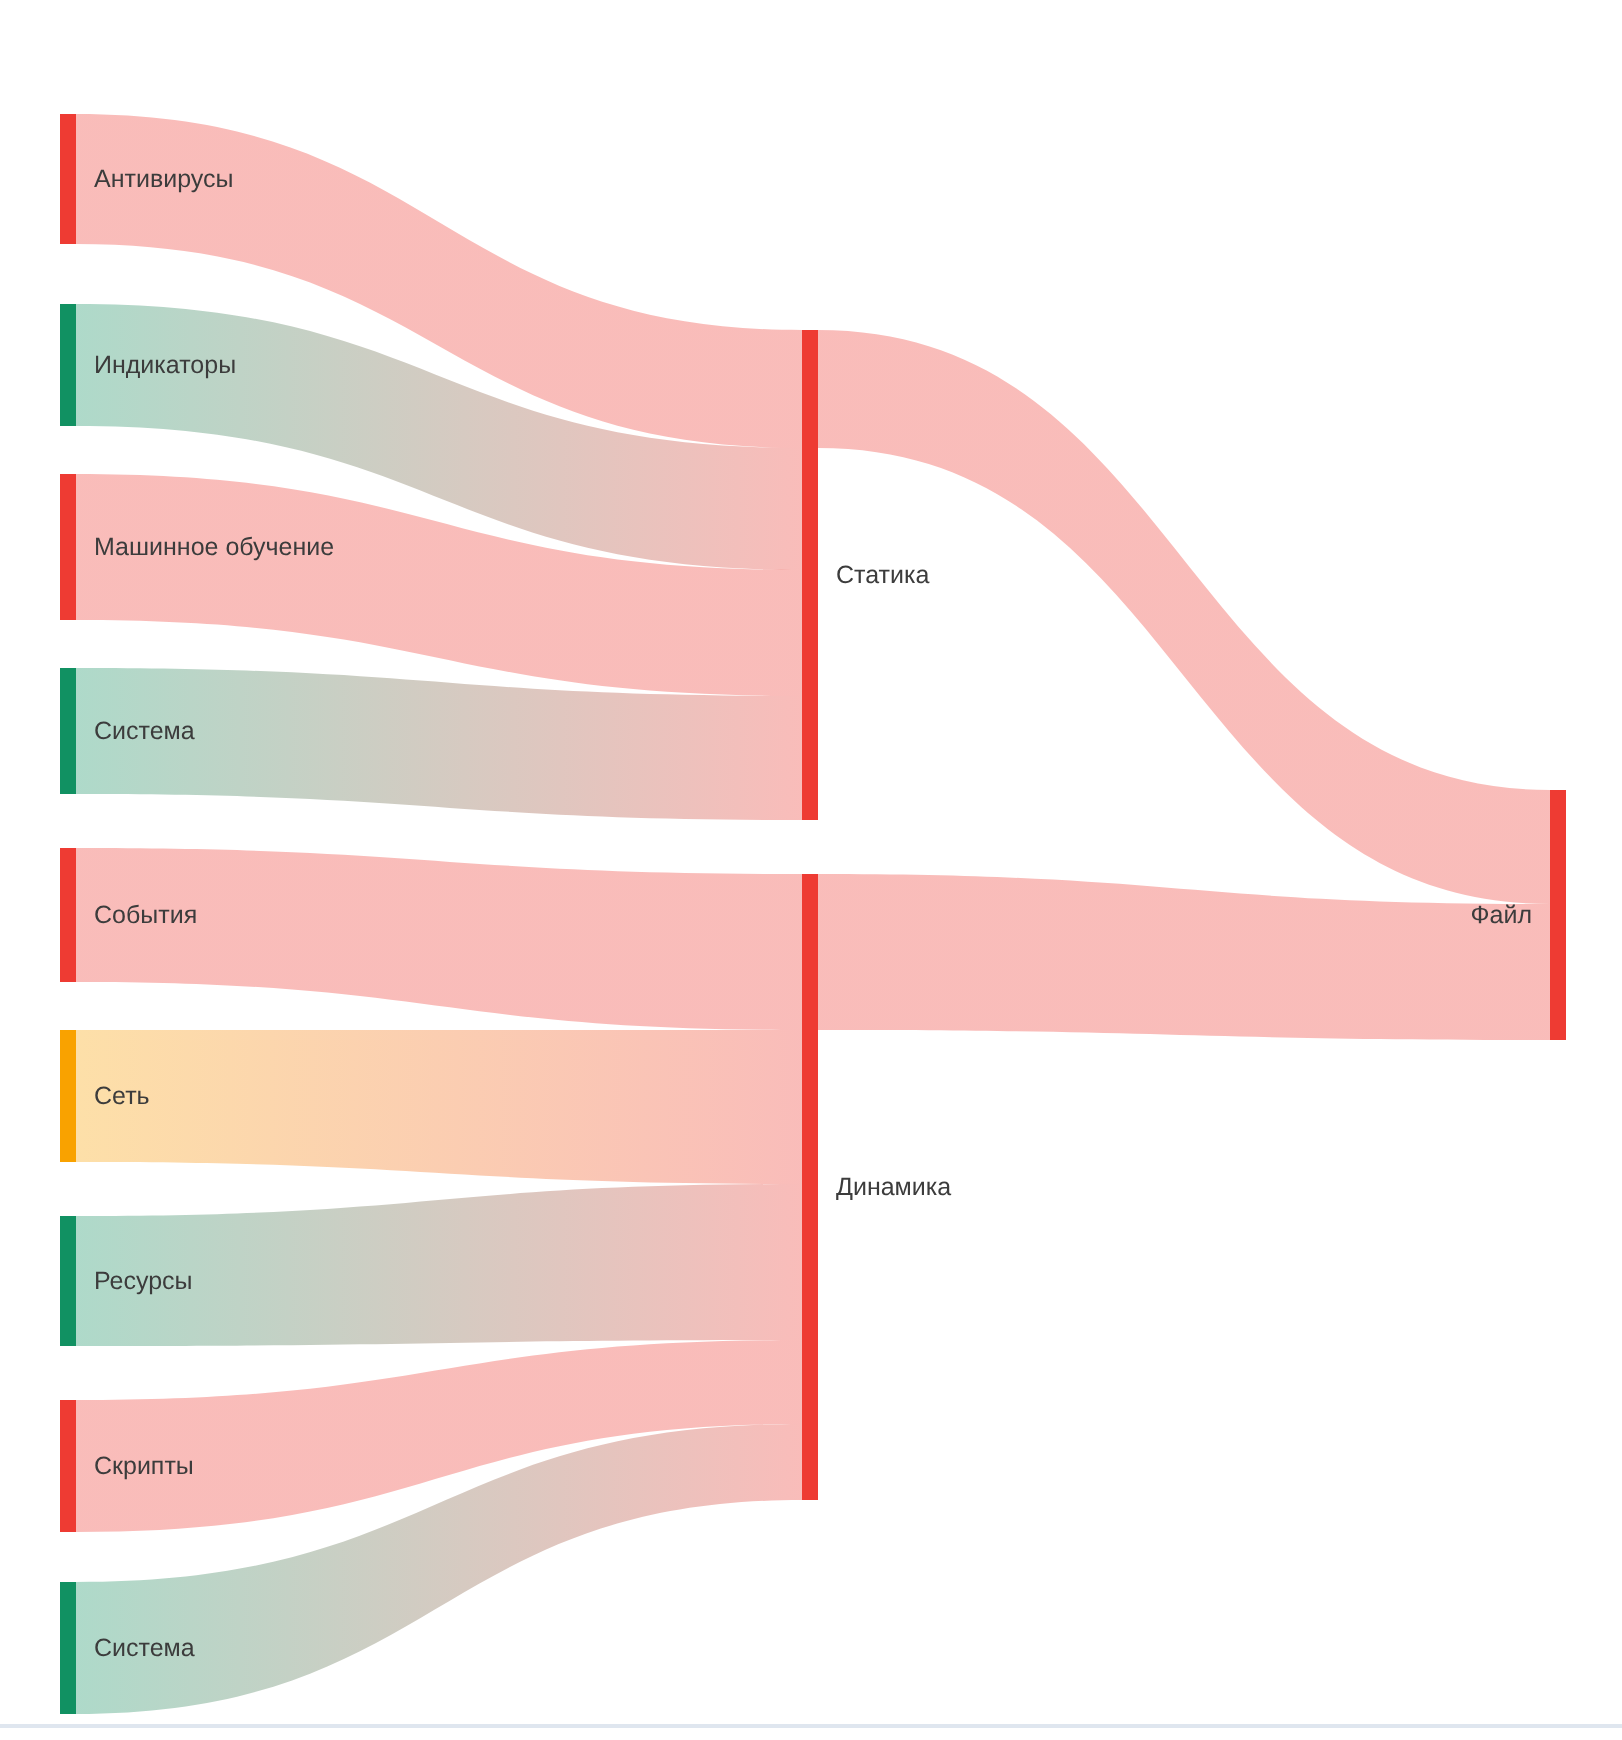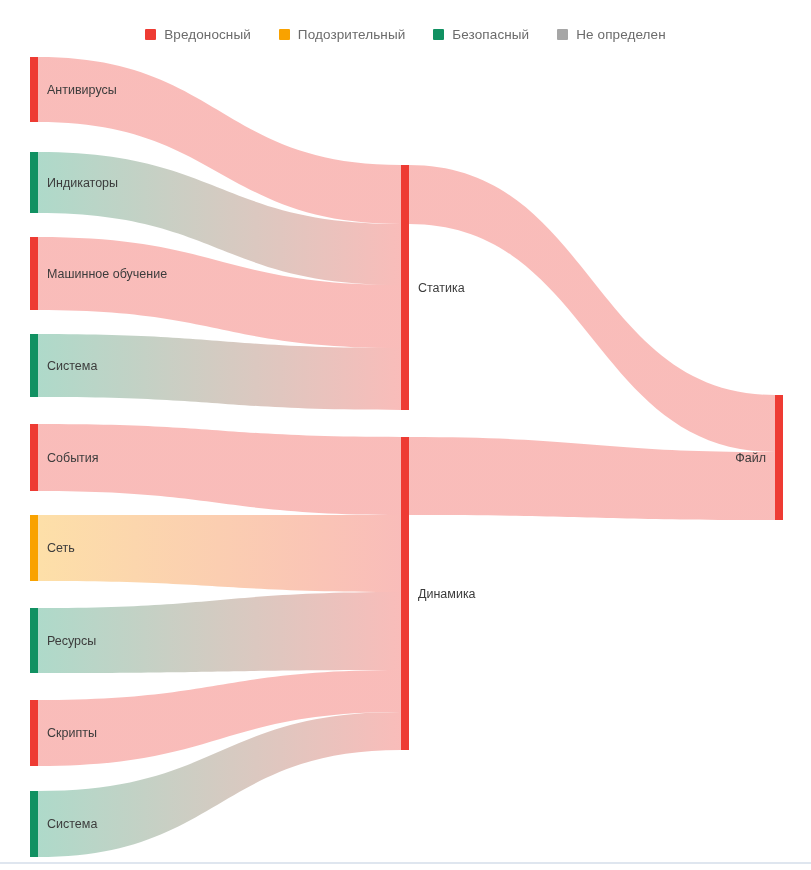--- a/index.html
+++ b/index.html
@@ -74,38 +74,20 @@
     width: 811px;
     height: 2px;
     background: #dfe6ef;
   }
 </style>
 </head>
 <body>
 
 <div id="chart-root">
 
-  <div class="legend">
-    <div class="legend-item">
-      <span class="legend-swatch" style="background: rgb(238, 59, 51);"></span>
-      <span class="legend-label">Вредоносный</span>
-    </div>
-    <div class="legend-item">
-      <span class="legend-swatch" style="background: rgb(249, 162, 0);"></span>
-      <span class="legend-label">Подозрительный</span>
-    </div>
-    <div class="legend-item">
-      <span class="legend-swatch" style="background: rgb(17, 145, 98);"></span>
-      <span class="legend-label">Безопасный</span>
-    </div>
-    <div class="legend-item">
-      <span class="legend-swatch" style="background: rgb(166, 166, 166);"></span>
-      <span class="legend-label">Не определен</span>
-    </div>
-  </div>
 
   <svg id="sankey-svg" viewBox="0 0 811 870">
     <defs id="sankey-gradients">
         <linearGradient id="lkgrad0" x1="38" y1="0" x2="401" y2="0" gradientUnits="userSpaceOnUse">
           <stop offset="0%" stop-color="#ee3b33" stop-opacity="0.34"></stop>
           <stop offset="100%" stop-color="#ee3b33" stop-opacity="0.34"></stop>
         </linearGradient>
         <linearGradient id="lkgrad1" x1="38" y1="0" x2="401" y2="0" gradientUnits="userSpaceOnUse">
           <stop offset="0%" stop-color="#119162" stop-opacity="0.34"></stop>
           <stop offset="100%" stop-color="#ee3b33" stop-opacity="0.34"></stop>

